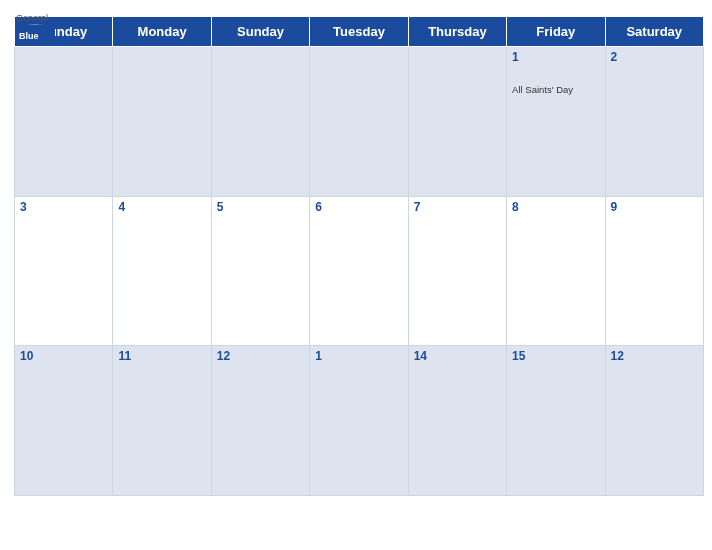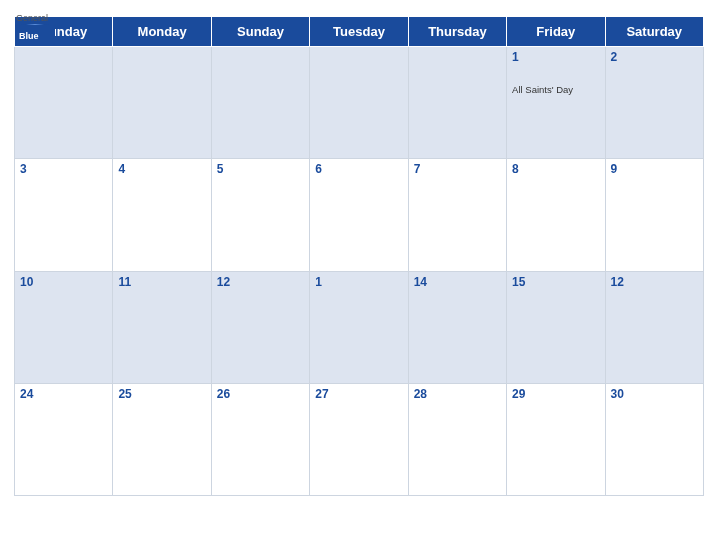--- a/index.html
+++ b/index.html
@@ -169,38 +169,15 @@
           <td>
             <span class="day-number">14</span>
           </td>
           <td>
             <span class="day-number">15</span>
           </td>
           <td>
             <span class="day-number">12</span>
           </td>
         </tr>
-        <tr>
-          <td>
-            <span class="day-number">24</span>
-          </td>
-          <td>
-            <span class="day-number">25</span>
-          </td>
-          <td>
-            <span class="day-number">26</span>
-          </td>
-          <td>
-            <span class="day-number">27</span>
-          </td>
-          <td>
-            <span class="day-number">28</span>
-          </td>
-          <td>
-            <span class="day-number">29</span>
-          </td>
-          <td>
-            <span class="day-number">30</span>
-          </td>
-        </tr>
       </tbody>
   </table>
 </div>
 
 </body></html>

